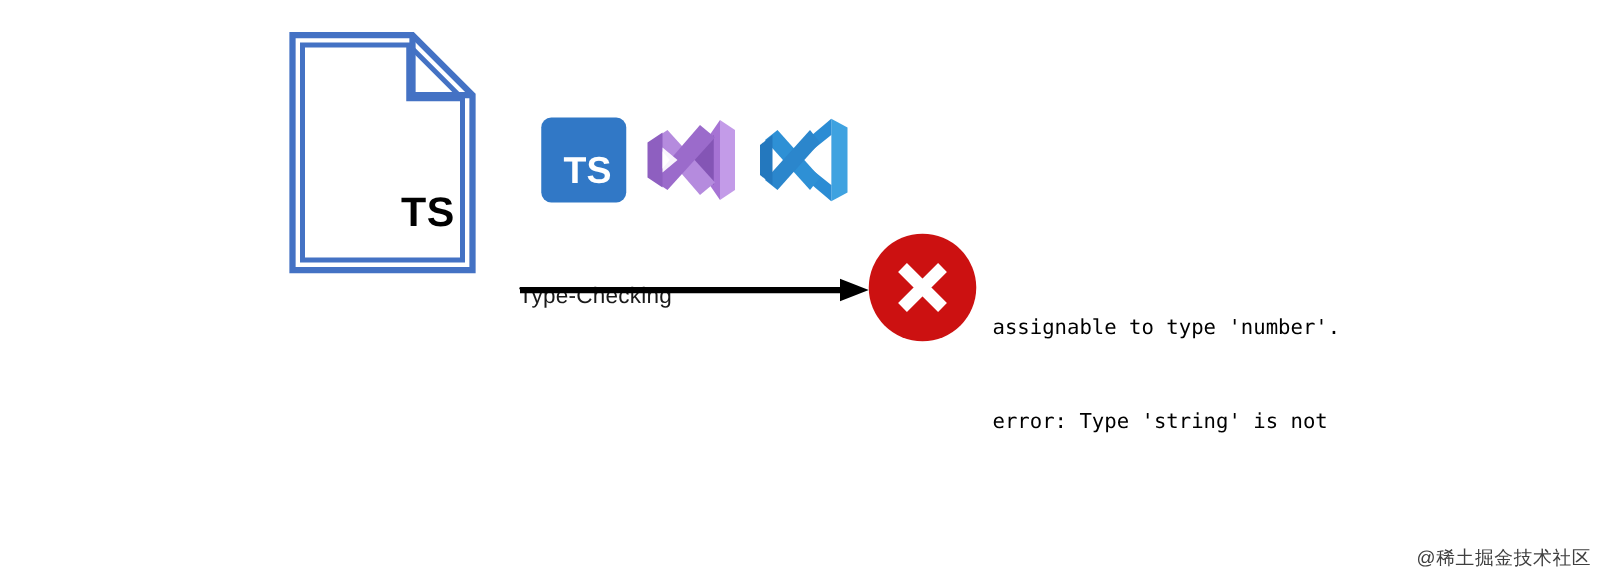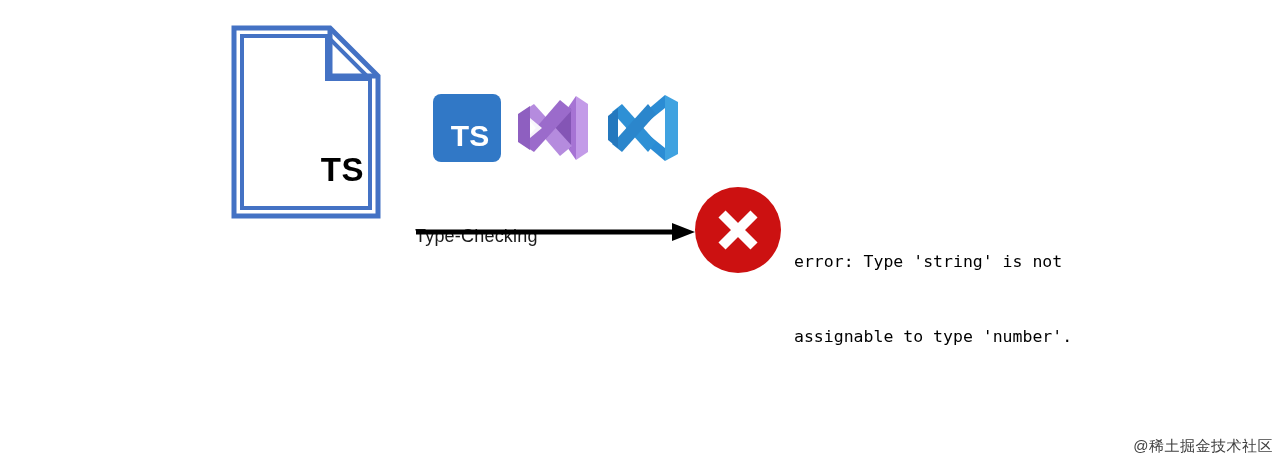--- a/index.html
+++ b/index.html
@@ -185,19 +185,19 @@
     <line x1="2" y1="11" x2="262" y2="11" stroke="#000000" stroke-width="5"></line>
     <path d="M258 2 L281 11 L258 20 Z" fill="#000000"></path>
   </svg>
 
   <svg class="error-badge" width="90" height="90" viewBox="0 0 90 90">
     <circle cx="45" cy="45" r="43" fill="#CC1111"></circle>
     <path d="M29 29 L61 61 M61 29 L29 61" stroke="#ffffff" stroke-width="10" stroke-linecap="butt"></path>
   </svg>
 
   <div class="error-message">
+    <div>assignable to type 'number'.</div>
     <div>error: Type 'string' is not</div>
-    <div>assignable to type 'number'.</div>
   </div>
 
   <div class="watermark">@稀土掘金技术社区</div>
 
 </div>
 
 </body></html>

